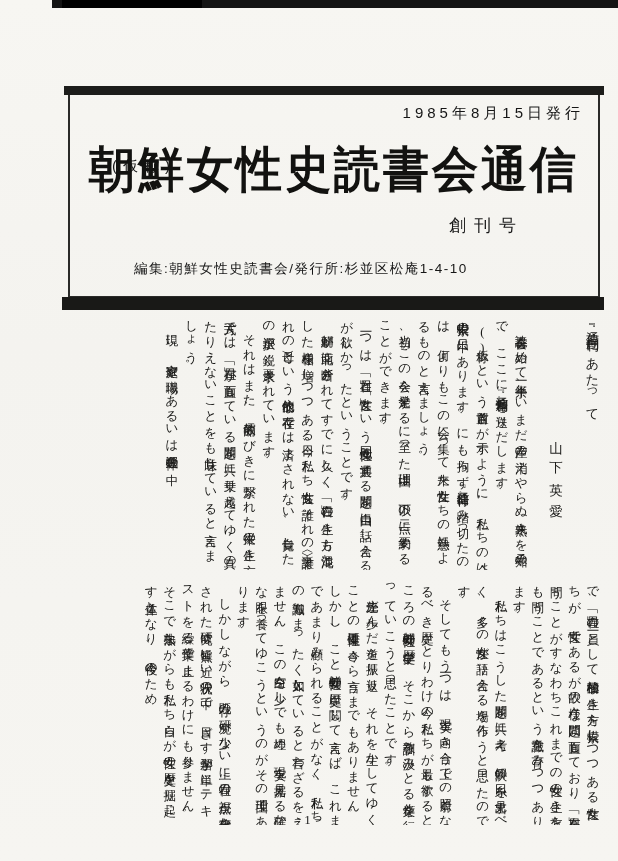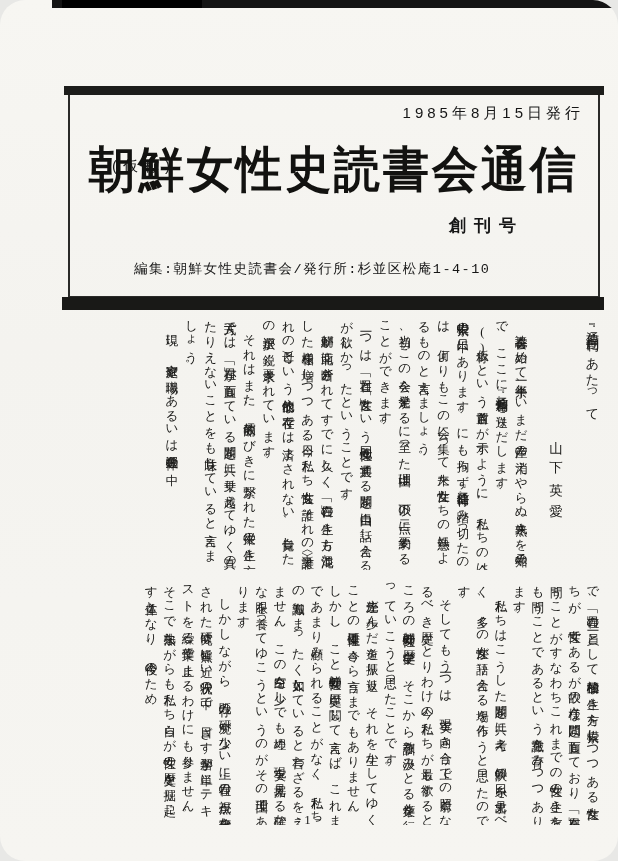--- a/index.html
+++ b/index.html
@@ -4,21 +4,20 @@
 <style>
   html,body{margin:0;padding:0;background:#e8e8e6;}
   .page{
     position:relative;
     width:618px;height:861px;
     margin:0 auto;
     background:linear-gradient(180deg,#f7f6f2 0%,#f4f3ef 40%,#f6f5f1 100%);
     overflow:hidden;
     font-family:"Liberation Serif","DejaVu Serif",serif;
     color:#161616;
-    border-radius:25px;
   }
   
   .scan-edge{
     position:absolute;left:52px;top:0;width:566px;height:8px;
     background:#141414;
   }
   .scan-edge:after{
     content:"";position:absolute;left:10px;top:0;width:140px;height:8px;
     background:#000;
   }
@@ -53,26 +52,26 @@
   .newsletter-title{
     position:absolute;top:44px;left:0;width:100%;
     text-align:center;
     font-size:46px;font-weight:bold;
     letter-spacing:3px;
     transform:scaleY(1.06);
     color:#121210;
   }
   .issue-label{
     position:absolute;top:119px;right:74px;
-    font-size:17px;letter-spacing:8px;font-weight:bold;
+    font-size:17px;letter-spacing:8px;
   }
   .imprint{
     position:absolute;top:165px;left:64px;
     font-size:13.5px;letter-spacing:1.5px;
-    font-family:Liberation Mono, monospace;
+    font-family:Liberation Sans, sans-serif;
   }
   
   .vblock{
     position:absolute;left:70px;width:532px;
     writing-mode:vertical-rl;
     -webkit-writing-mode:vertical-rl;
     text-orientation:upright;
     font-size:12.5px;
     letter-spacing:0.8px;
     color:#1b1b19;

